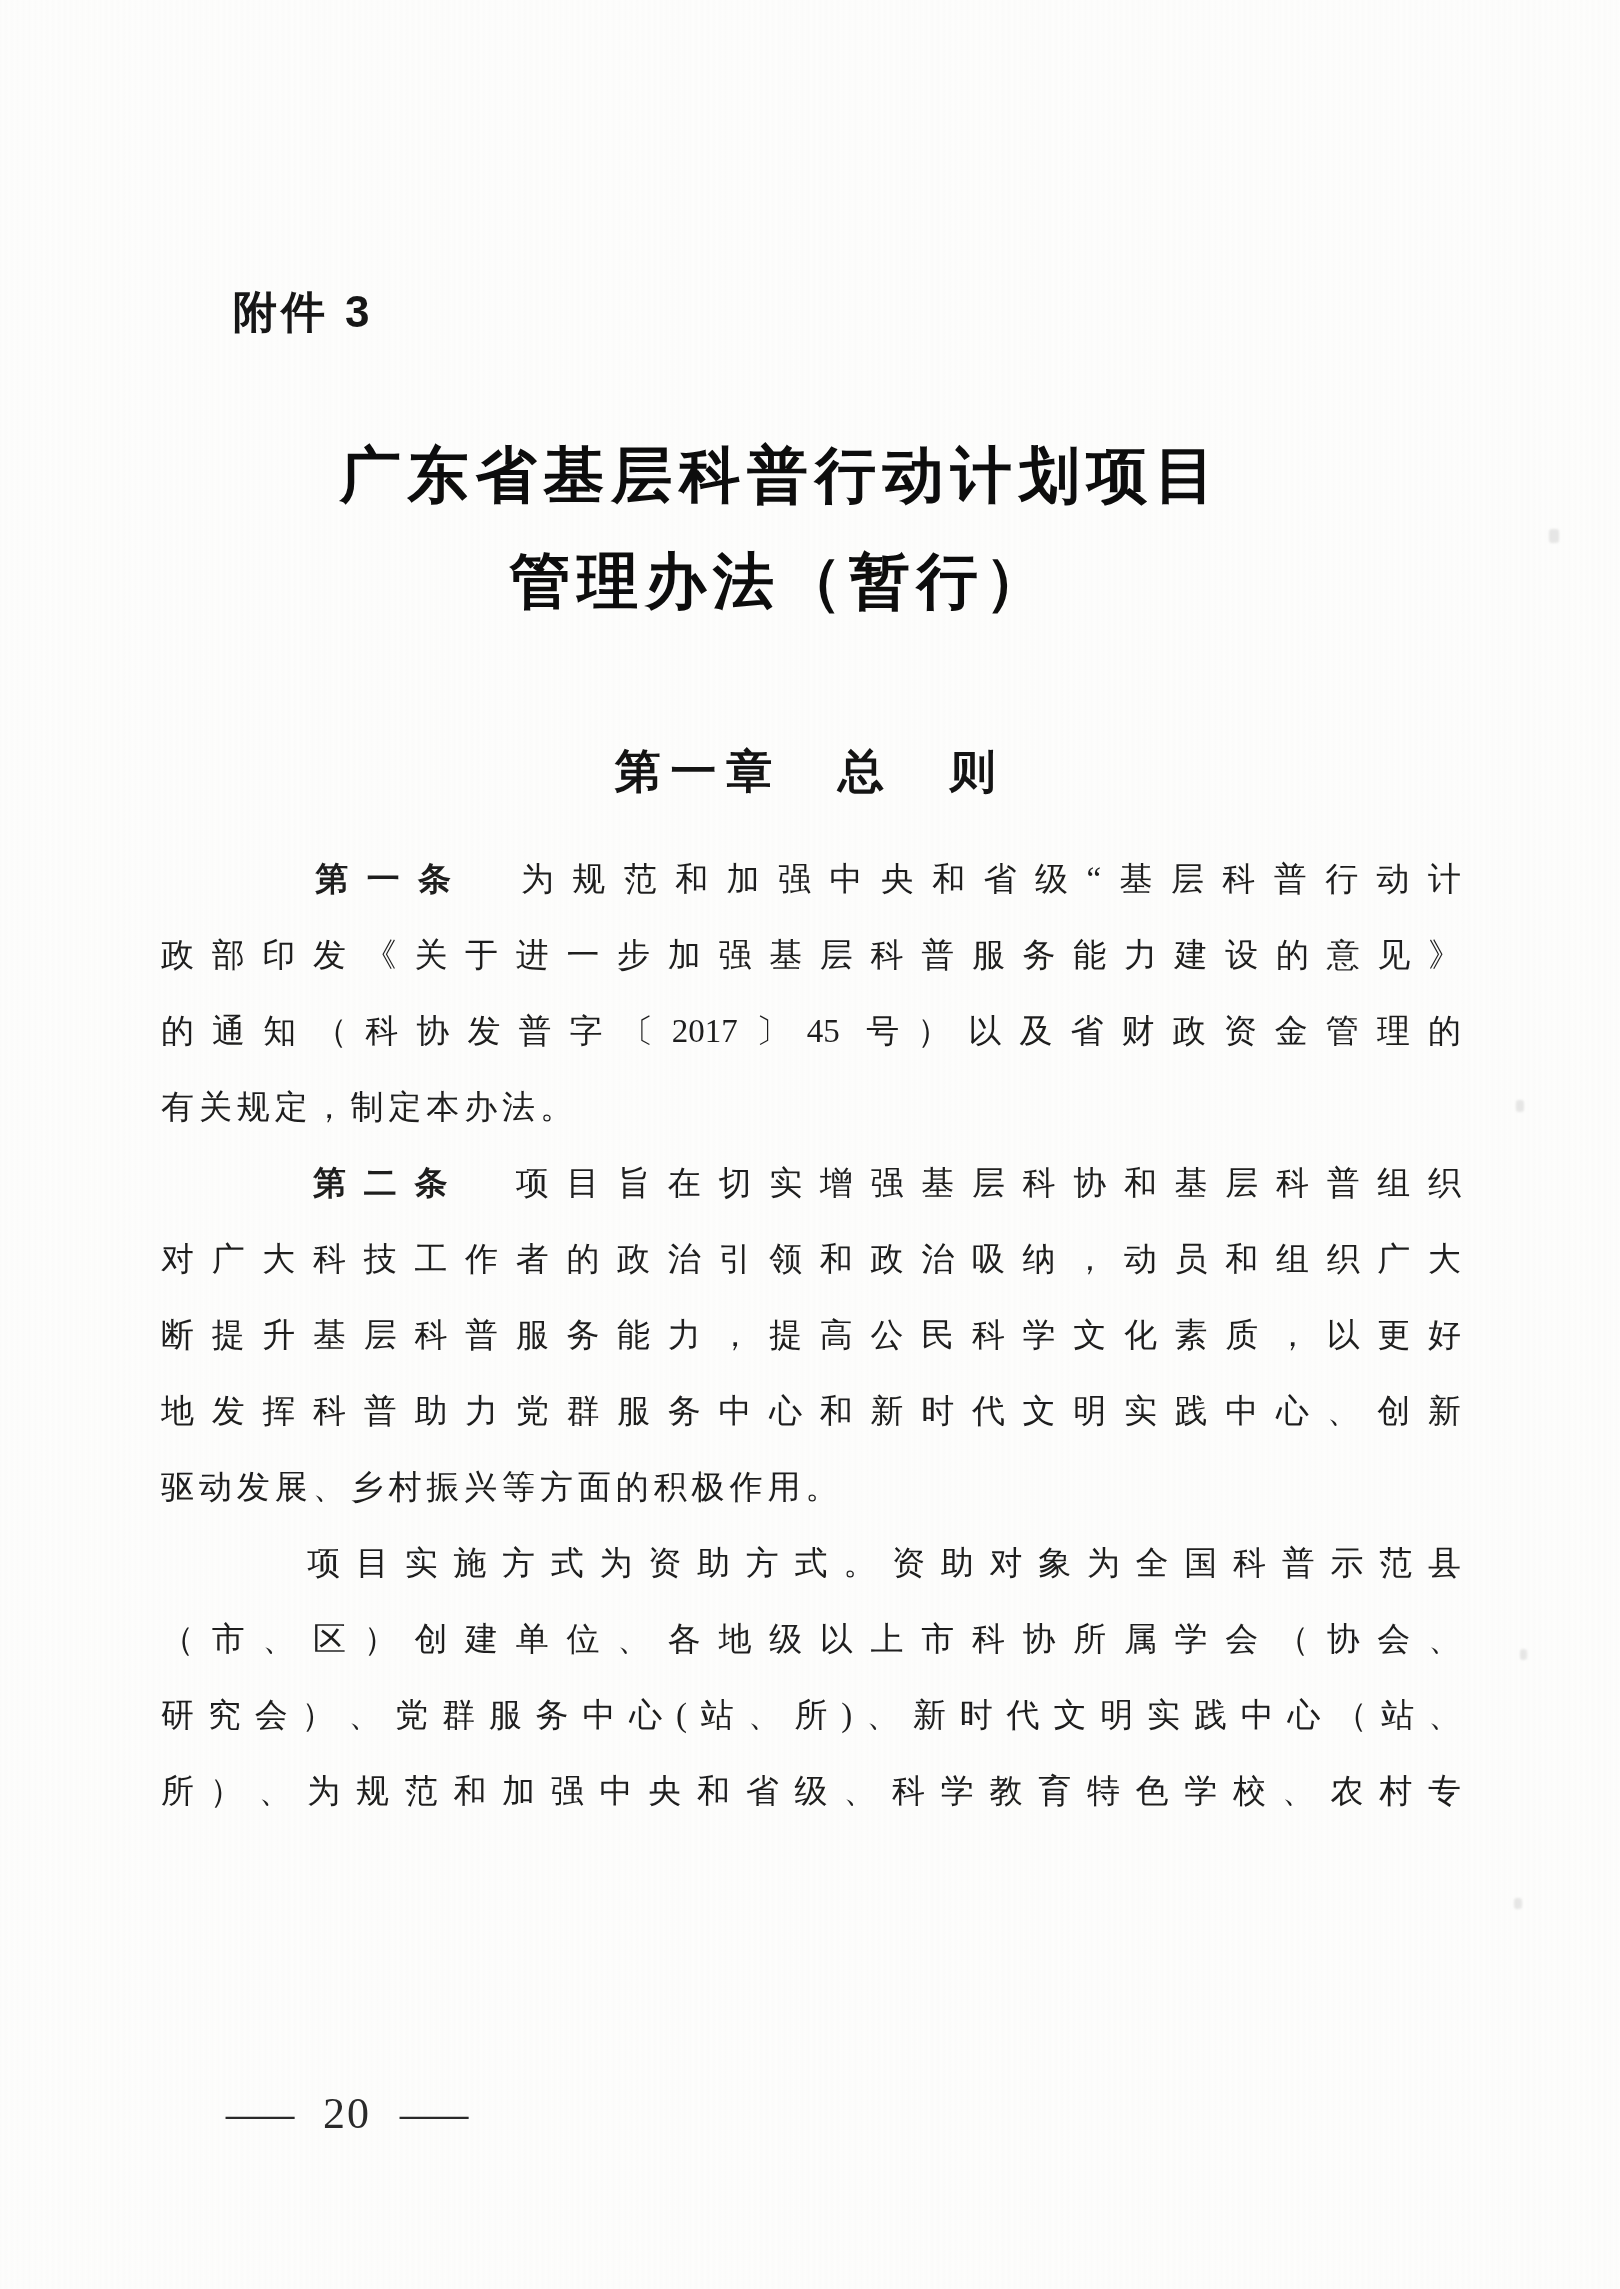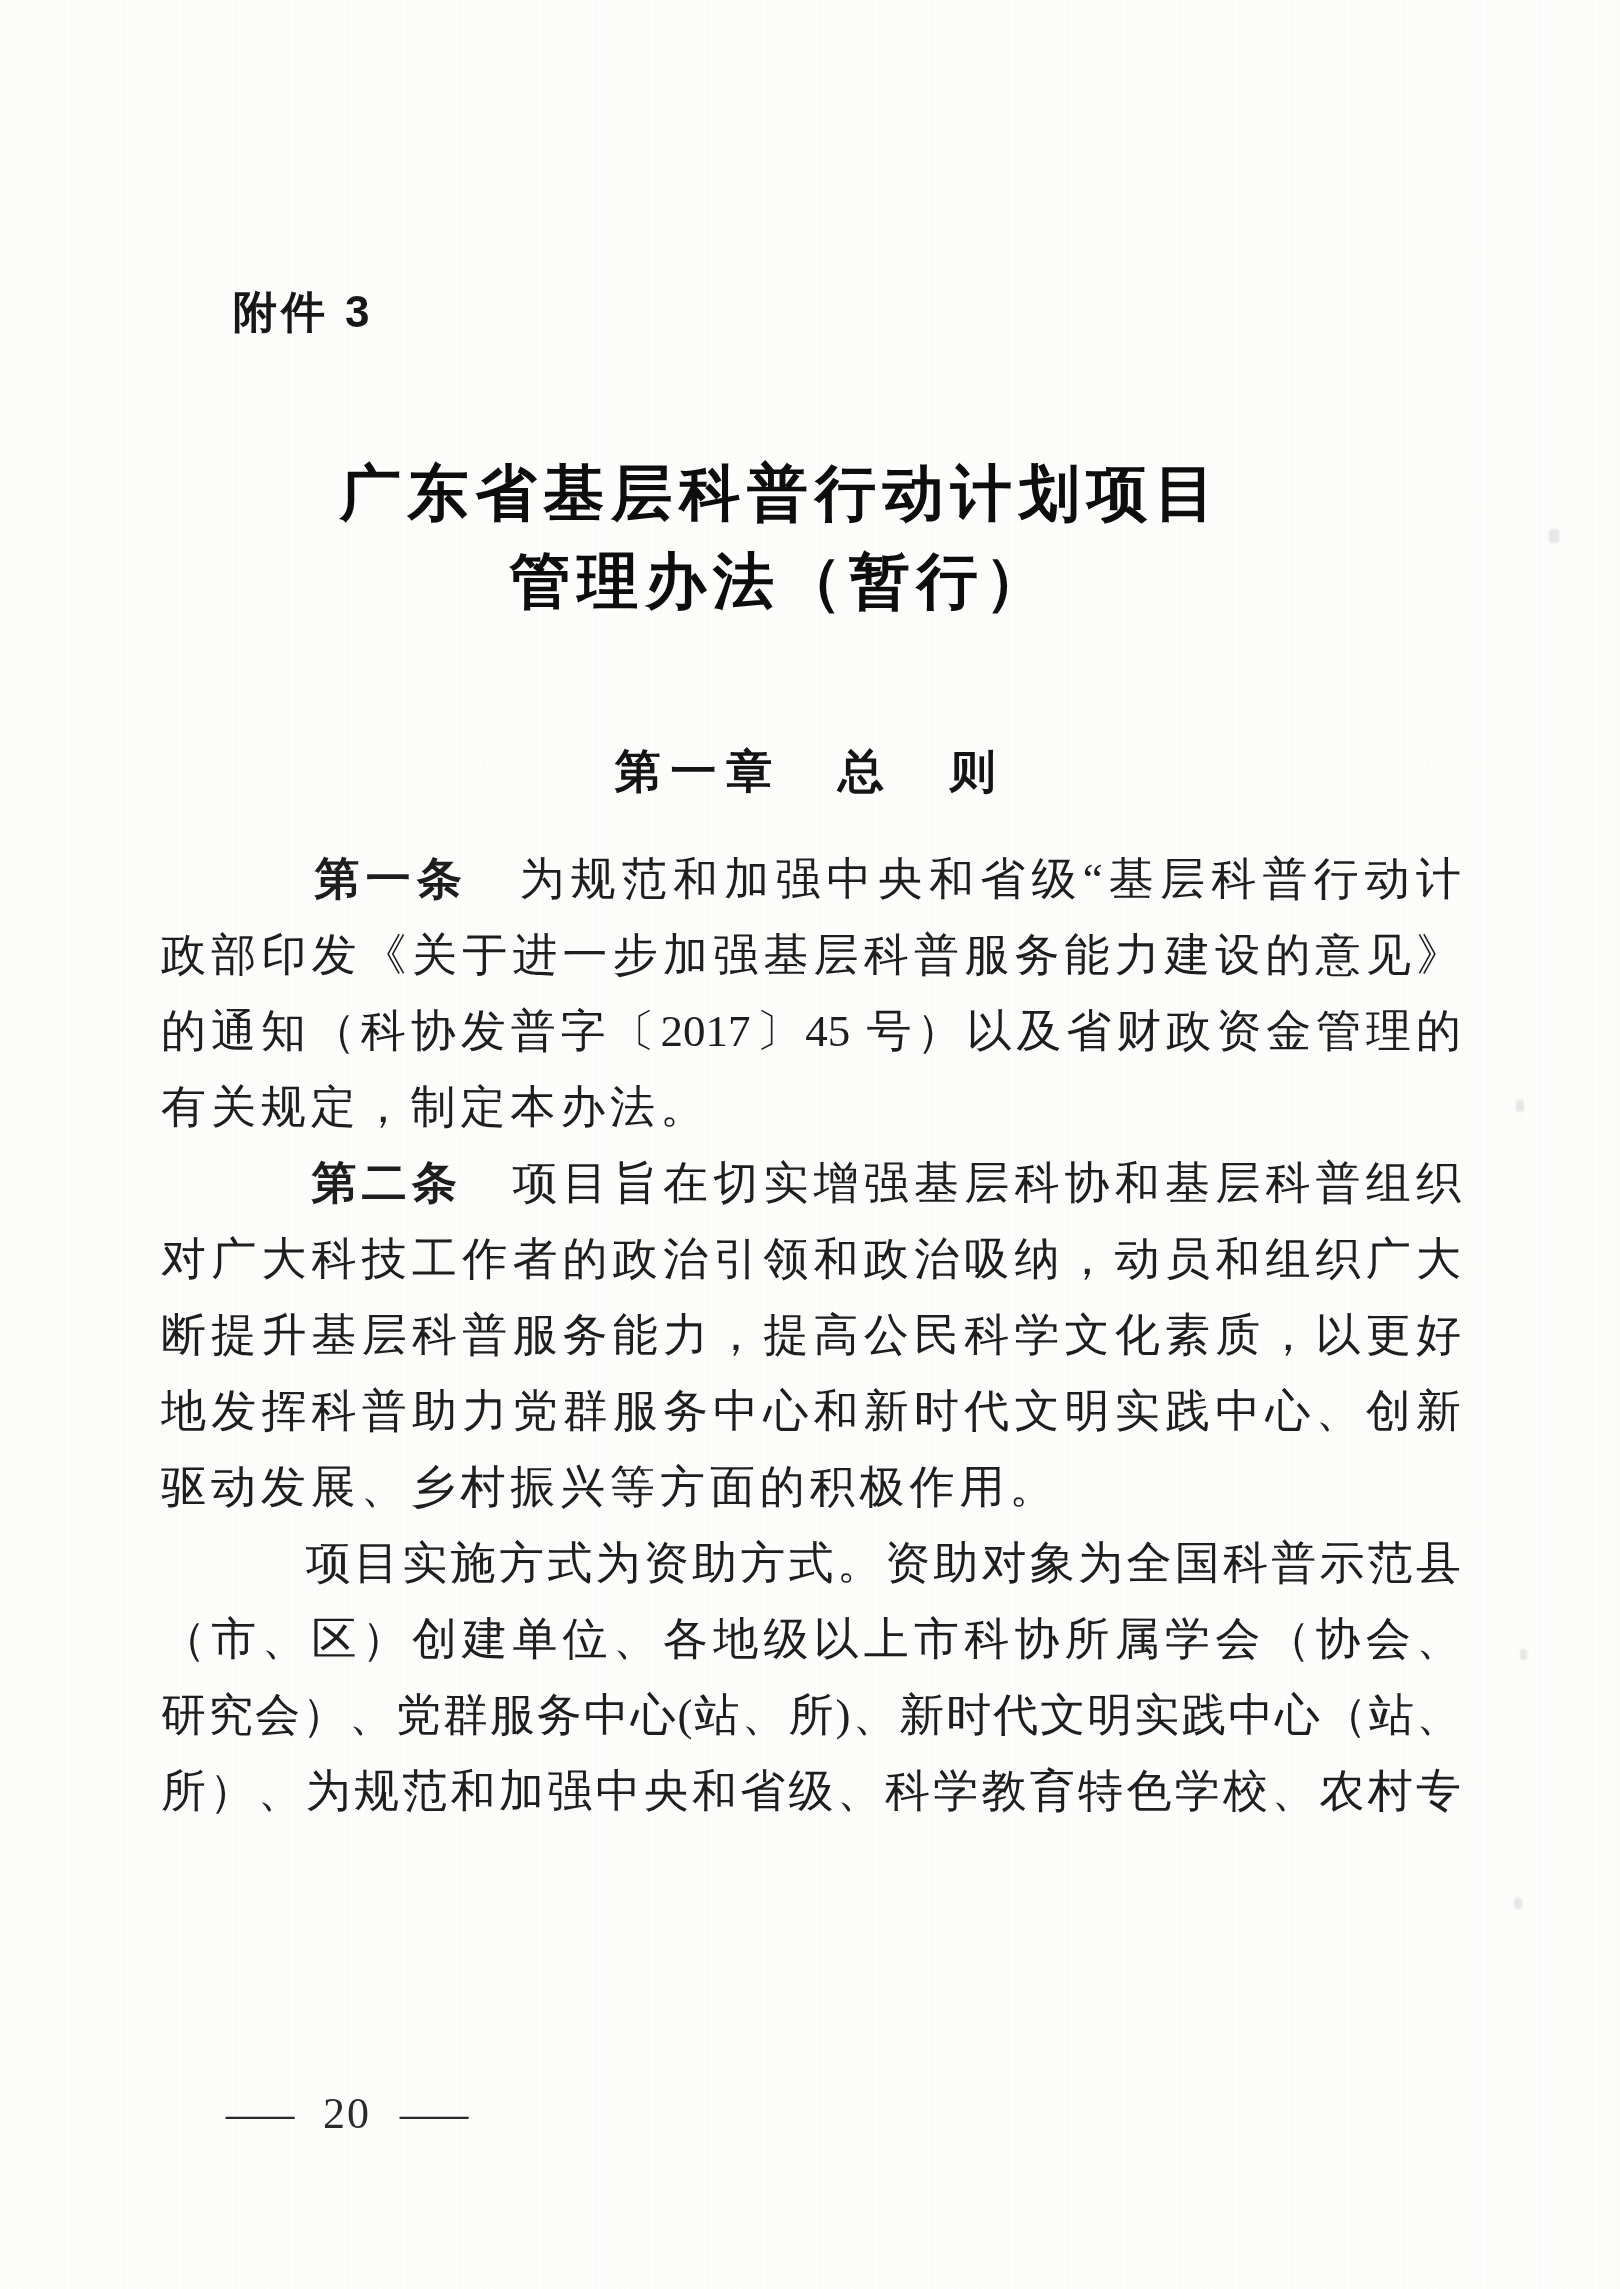--- a/index.html
+++ b/index.html
@@ -32,41 +32,41 @@
     position: absolute;
     left: 0;
     width: 1562px;
     text-align: center;
     font-weight: 700;
     font-size: 61px;
     letter-spacing: 6.9px;
     color: #0d0d0d;
     font-family: "Liberation Serif", "DejaVu Serif", serif;
   }
-  .title-line.l1 { top: 453px; }
+  .title-line.l1 { top: 435px; }
   .title-line.l2 { top: 541px; }
   .chapter {
     position: absolute;
     left: 0;
     top: 719px;
     width: 1620px;
     text-align: center;
     font-family: "Liberation Sans", "DejaVu Sans", sans-serif;
     font-weight: 700;
     font-size: 46px;
     letter-spacing: 9.8px;
     color: #141414;
     margin-top: 22px;
   }
   .body-block {
     position: absolute;
     left: 161px;
     top: 841px;
     width: 1300px;
-    font-size: 45px;
+    font-size: 33px;
     color: #1e1e1e;
   }
   .bline {
     height: 76px;
     line-height: 76px;
     text-align: justify;
     text-align-last: justify;
     text-justify: inter-character;
     white-space: nowrap;
   }

